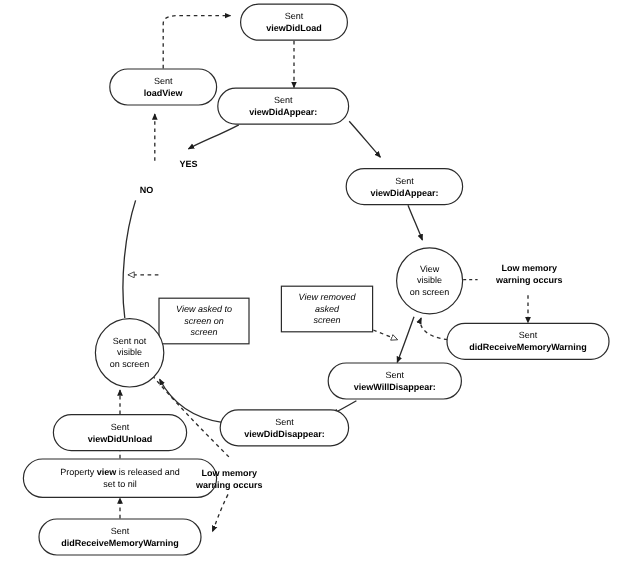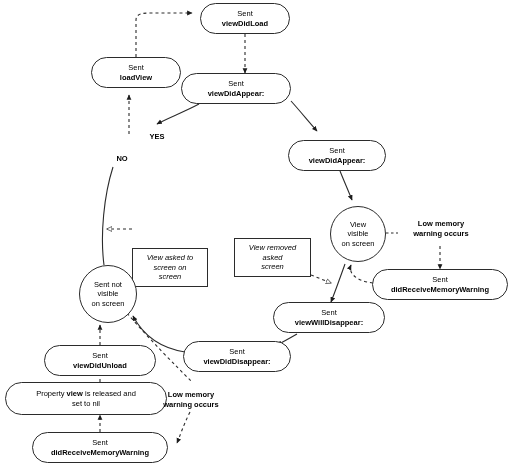--- a/index.html
+++ b/index.html
@@ -181,21 +181,21 @@
   <div class="node stadium" style="left:183px; top:341px; width:108px; height:31px;">
     <span class="l1">Sent</span>
     <span class="l2">viewDidDisappear:</span>
   </div>
 
   <div class="node stadium" style="left:44px; top:345px; width:112px; height:31px;">
     <span class="l1">Sent</span>
     <span class="l2">viewDidUnload</span>
   </div>
 
-  <div class="node stadium mixed" style="left:5px; top:382px; width:162px; height:33px;">
+  <div class="node stadium mixed" style="left:19px; top:382px; width:162px; height:33px;">
     <span class="ln">
       <span>Property </span><b>view</b><span> is released and</span>
     </span>
     <span class="ln">set to nil</span>
   </div>
 
   <div class="node stadium" style="left:32px; top:432px; width:136px; height:31px;">
     <span class="l1">Sent</span>
     <span class="l2">didReceiveMemoryWarning</span>
   </div>

